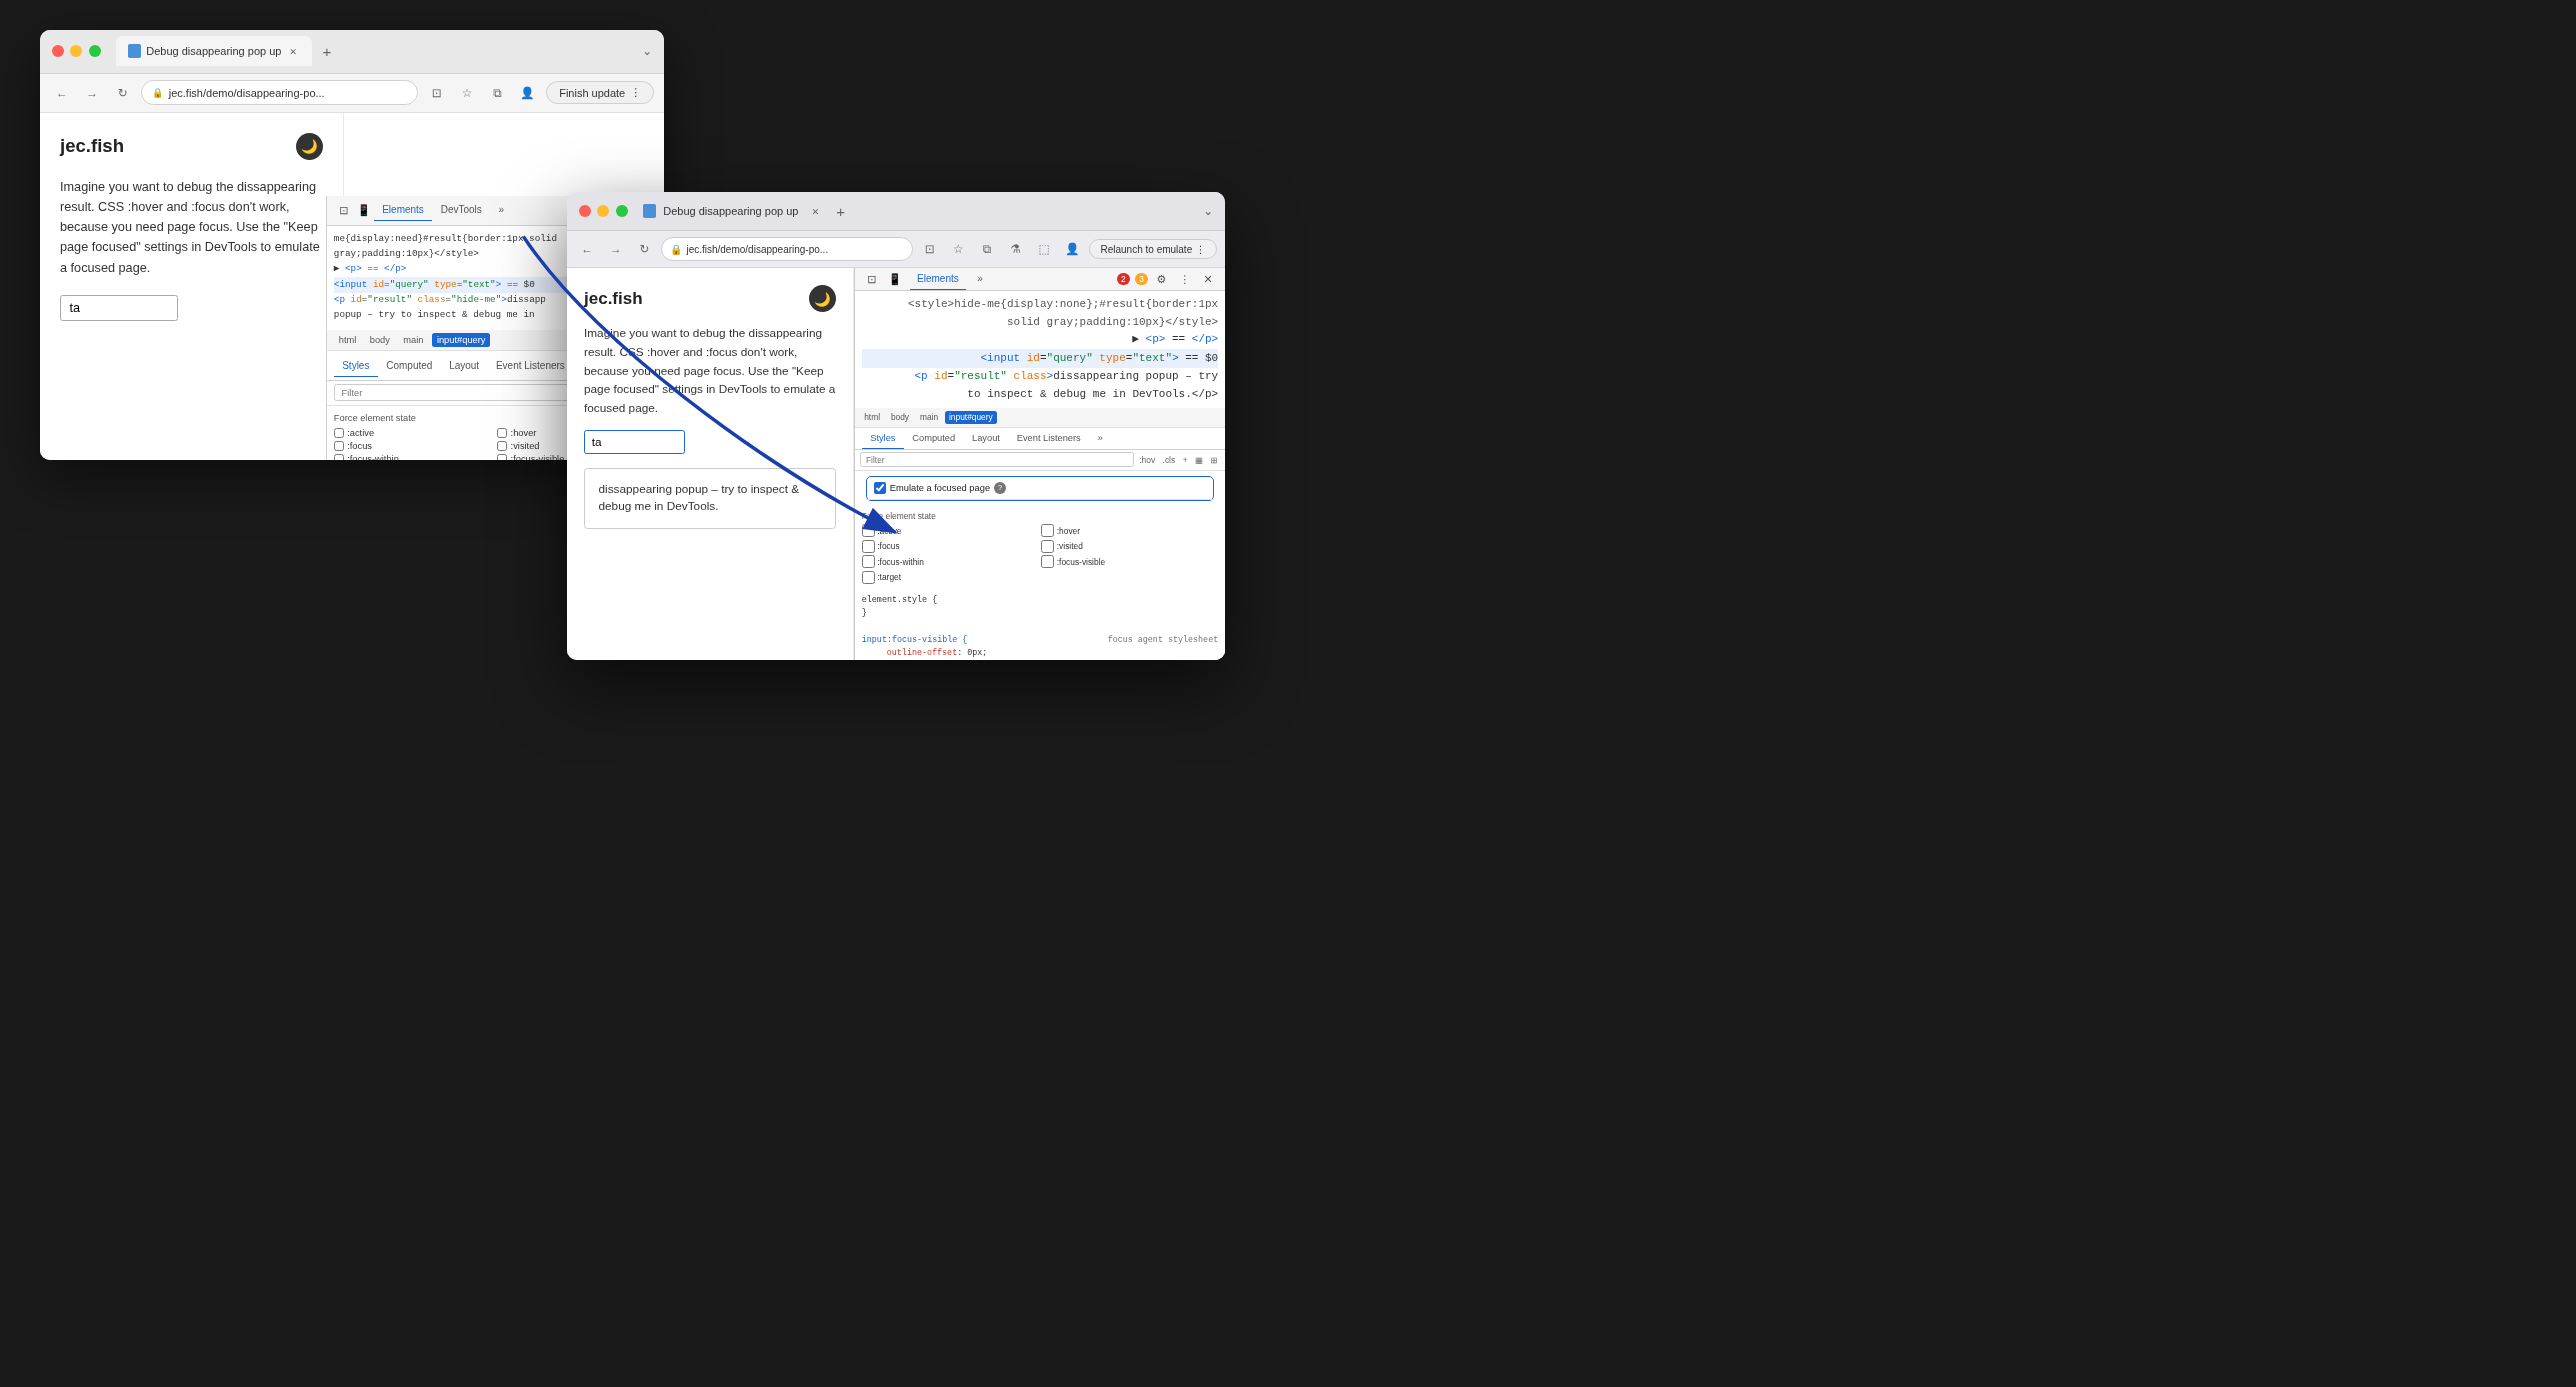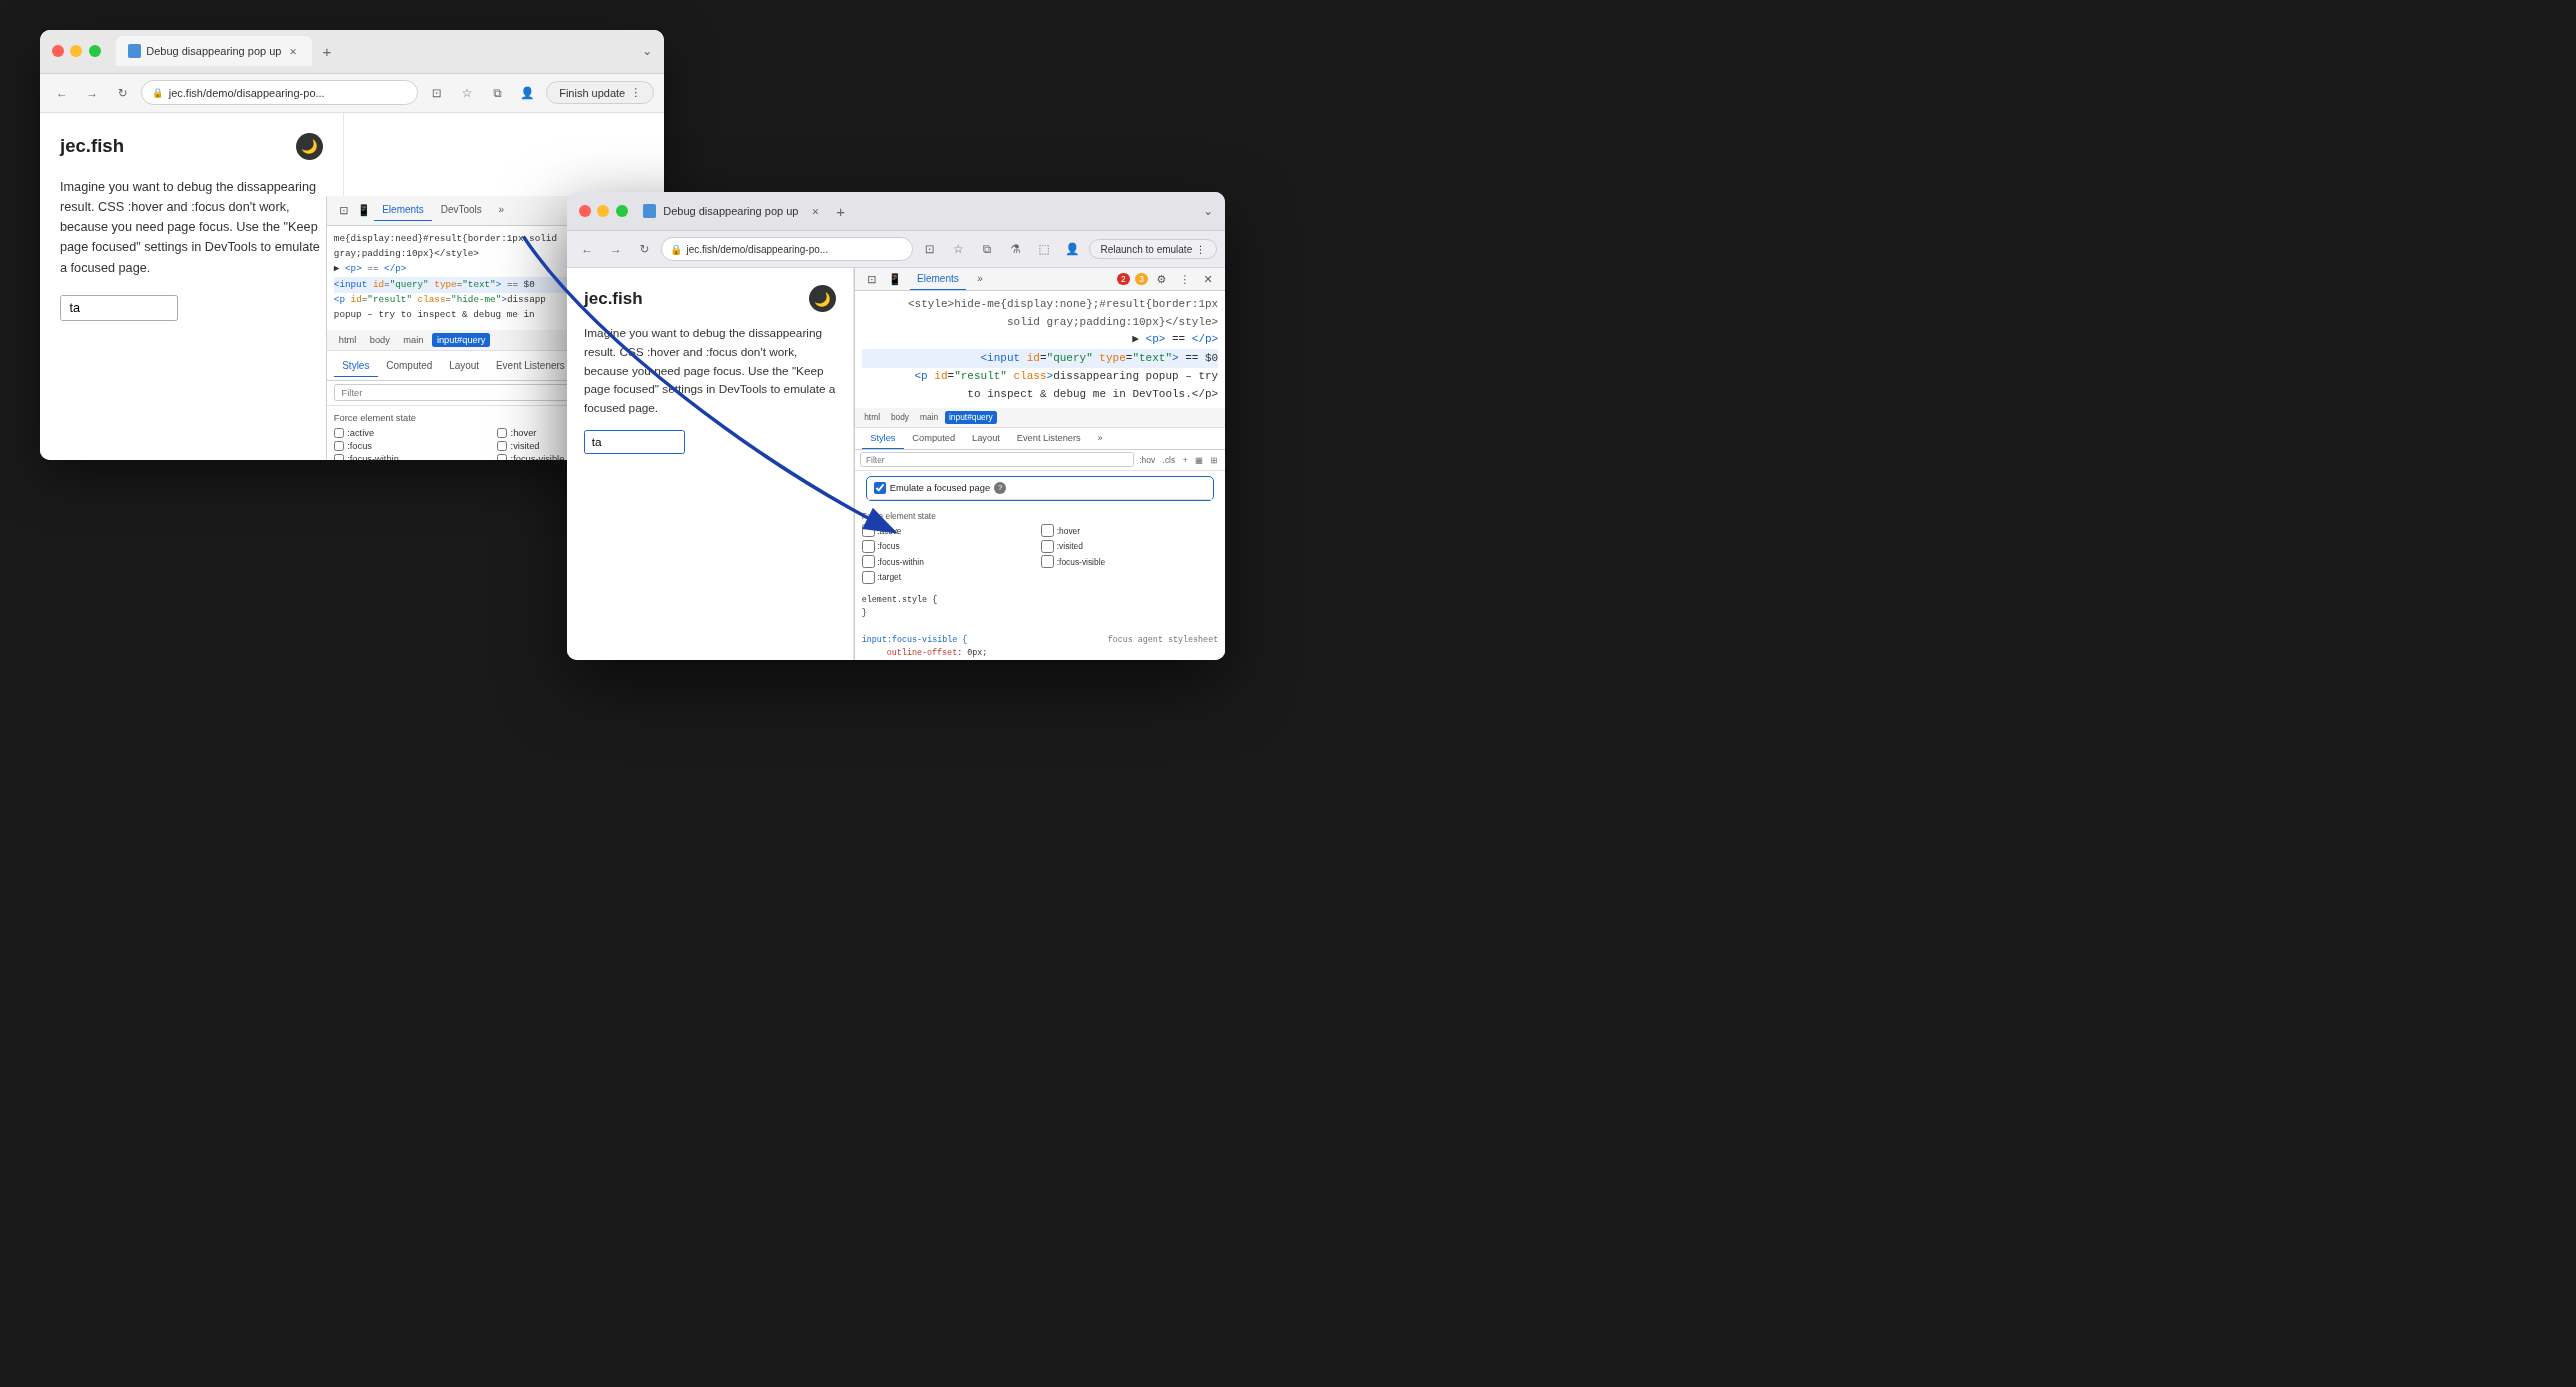--- a/index.html
+++ b/index.html
@@ -702,20 +702,23 @@
 
   <div class="page-content-2">
 
     <div class="site-panel-2">
       <div style="display:flex; justify-content:space-between; align-items:center; margin-bottom:11.8px;">
         <span class="site-title-2">jec.fish</span>
         <div class="dark-mode-btn">🌙</div>
       </div>
       <p class="site-desc-2">Imagine you want to debug the dissappearing result. CSS :hover and :focus don't work, because you need page focus. Use the "Keep page focused" settings in DevTools to emulate a focused page.</p>
       <input class="demo-input-2" value="ta" style="">
+      <div class="popup-box">
+        <span>dissappearing popup – try to inspect &amp; debug me in DevTools.</span>
+      </div>
     </div>
 
     <div class="devtools-panel-2">
 
       <div class="devtools-header-2">
         <button class="dt-icon-btn">⊡</button>
         <button class="dt-icon-btn">📱</button>
         <div style="font-size:10px; color:#1967d2; border-bottom:1.7px solid #1967d2; padding:5px 6.8px; margin-left:1.7px;">Elements</div>
         <div class="devtools-tab" style="font-size:10px;">»</div>
         <div style="flex:1"></div>

